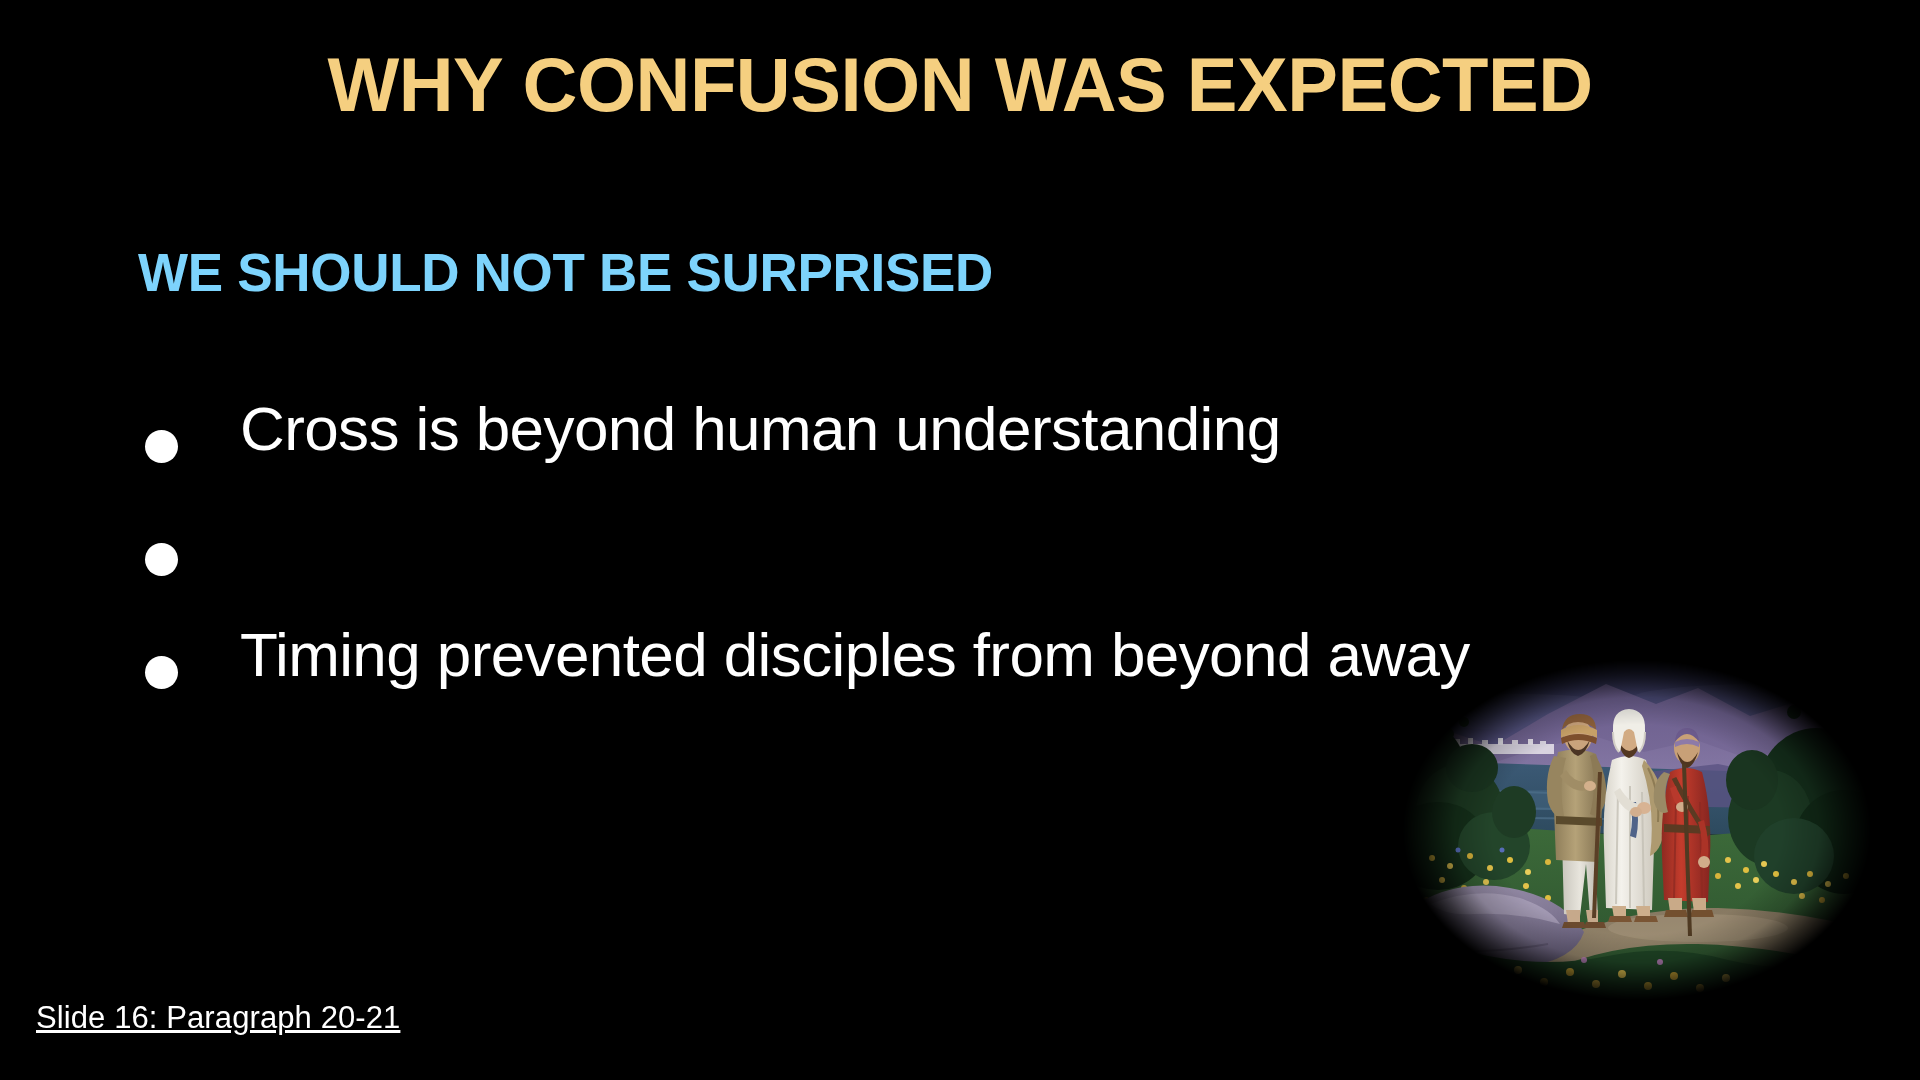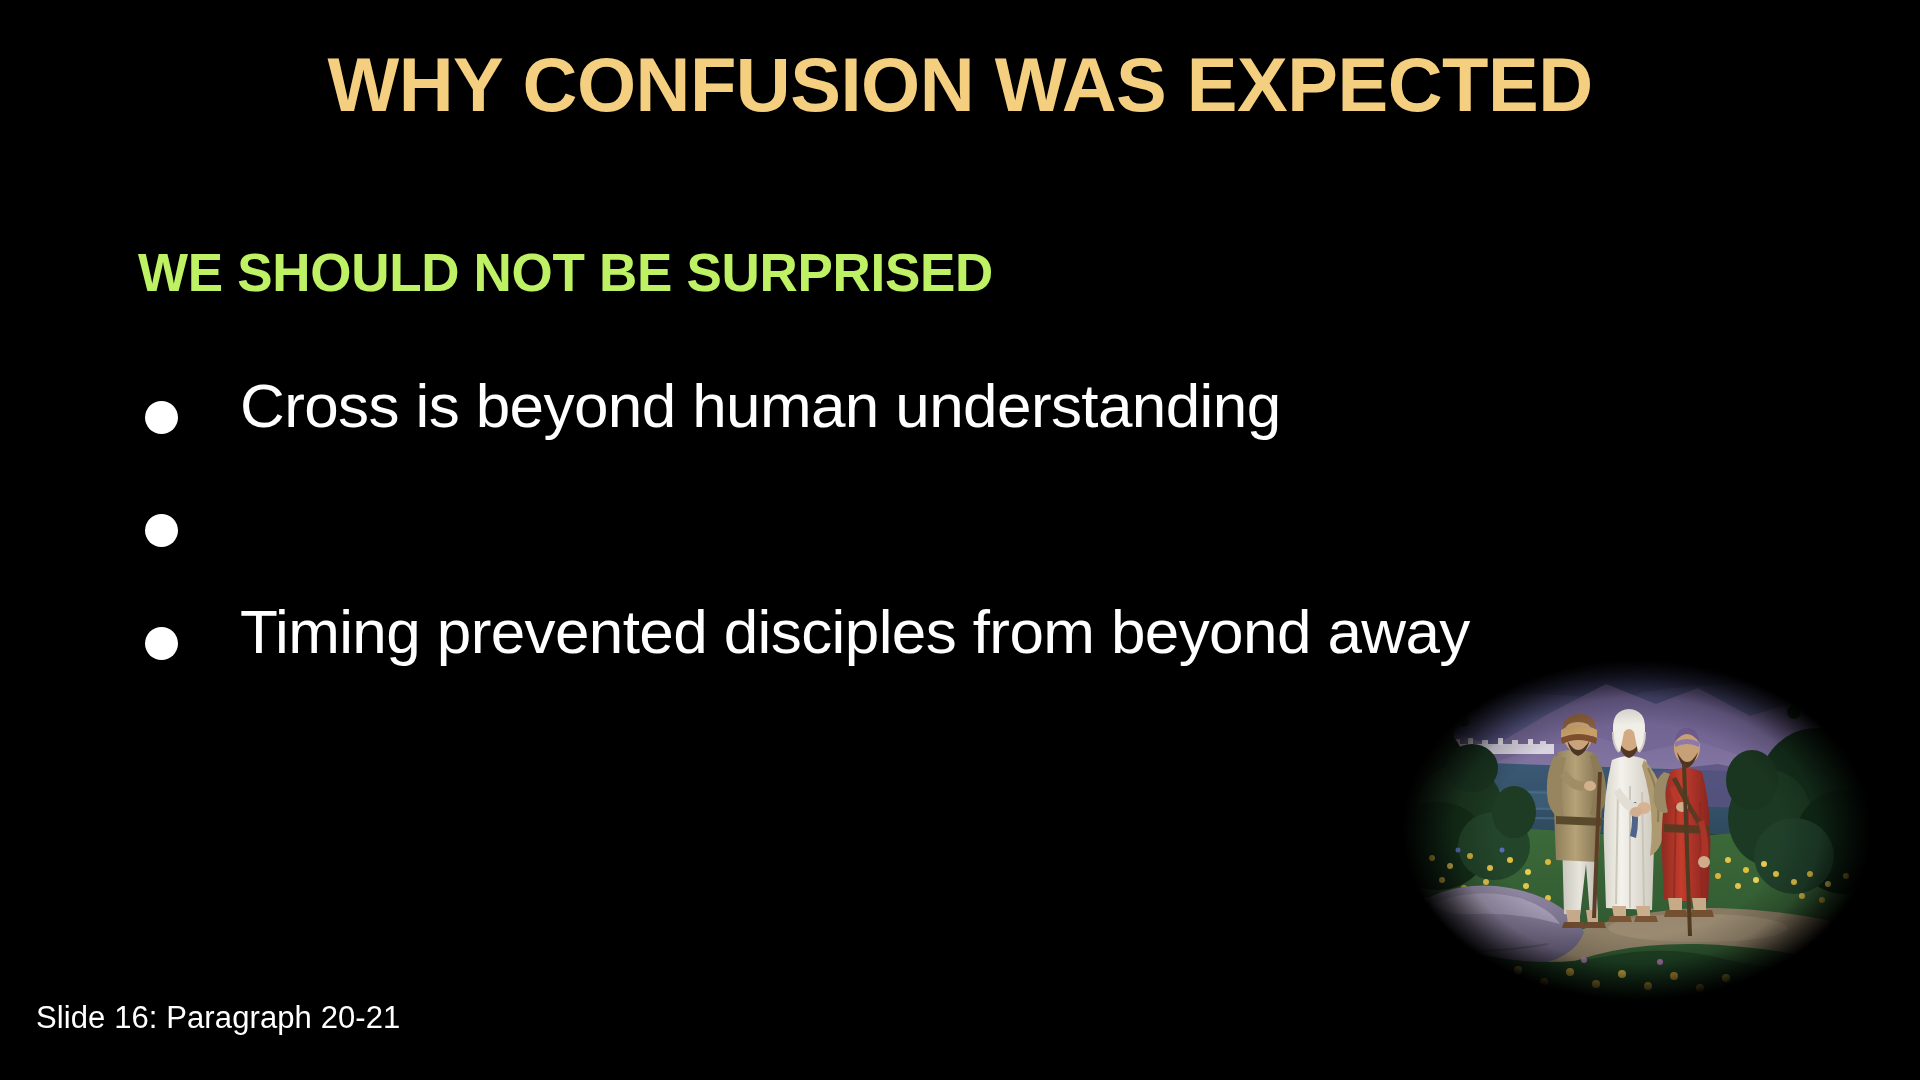--- a/index.html
+++ b/index.html
@@ -33,40 +33,40 @@
     letter-spacing: -0.5px;
     line-height: 1.06;
     white-space: nowrap;
   }
 
   
   #subheading {
     position: absolute;
     top: 245px;
     left: 138px;
-    color: #bef264;
+    color: #7dd3fc;
     font-size: 53px;
     font-weight: bold;
     letter-spacing: -0.3px;
     line-height: 1.05;
     white-space: nowrap;
   }
 
   
   #bullet-list {
     position: absolute;
     top: 350px;
     left: 138px;
     width: 1500px;
   }
   .bullet-row {
     position: relative;
     height: 113px;
     display: flex;
-    align-items: center;
+    align-items: flex-end;
   }
   .bullet-dot {
     flex: 0 0 auto;
     width: 33px;
     height: 33px;
     border-radius: 50%;
     background: #ffffff;
     margin-top: 22px;
     margin-left: 7px;
   }
@@ -84,20 +84,21 @@
   
   #footer-note {
     position: absolute;
     left: 36px;
     top: 1000px;
     color: #ffffff;
     font-size: 31px;
     font-weight: normal;
     letter-spacing: 0.1px;
     white-space: nowrap;
+    text-decoration: underline;
   }
 
   
   #illustration {
     position: absolute;
     left: 1398px;
     top: 660px;
     width: 478px;
     height: 340px;
   }

